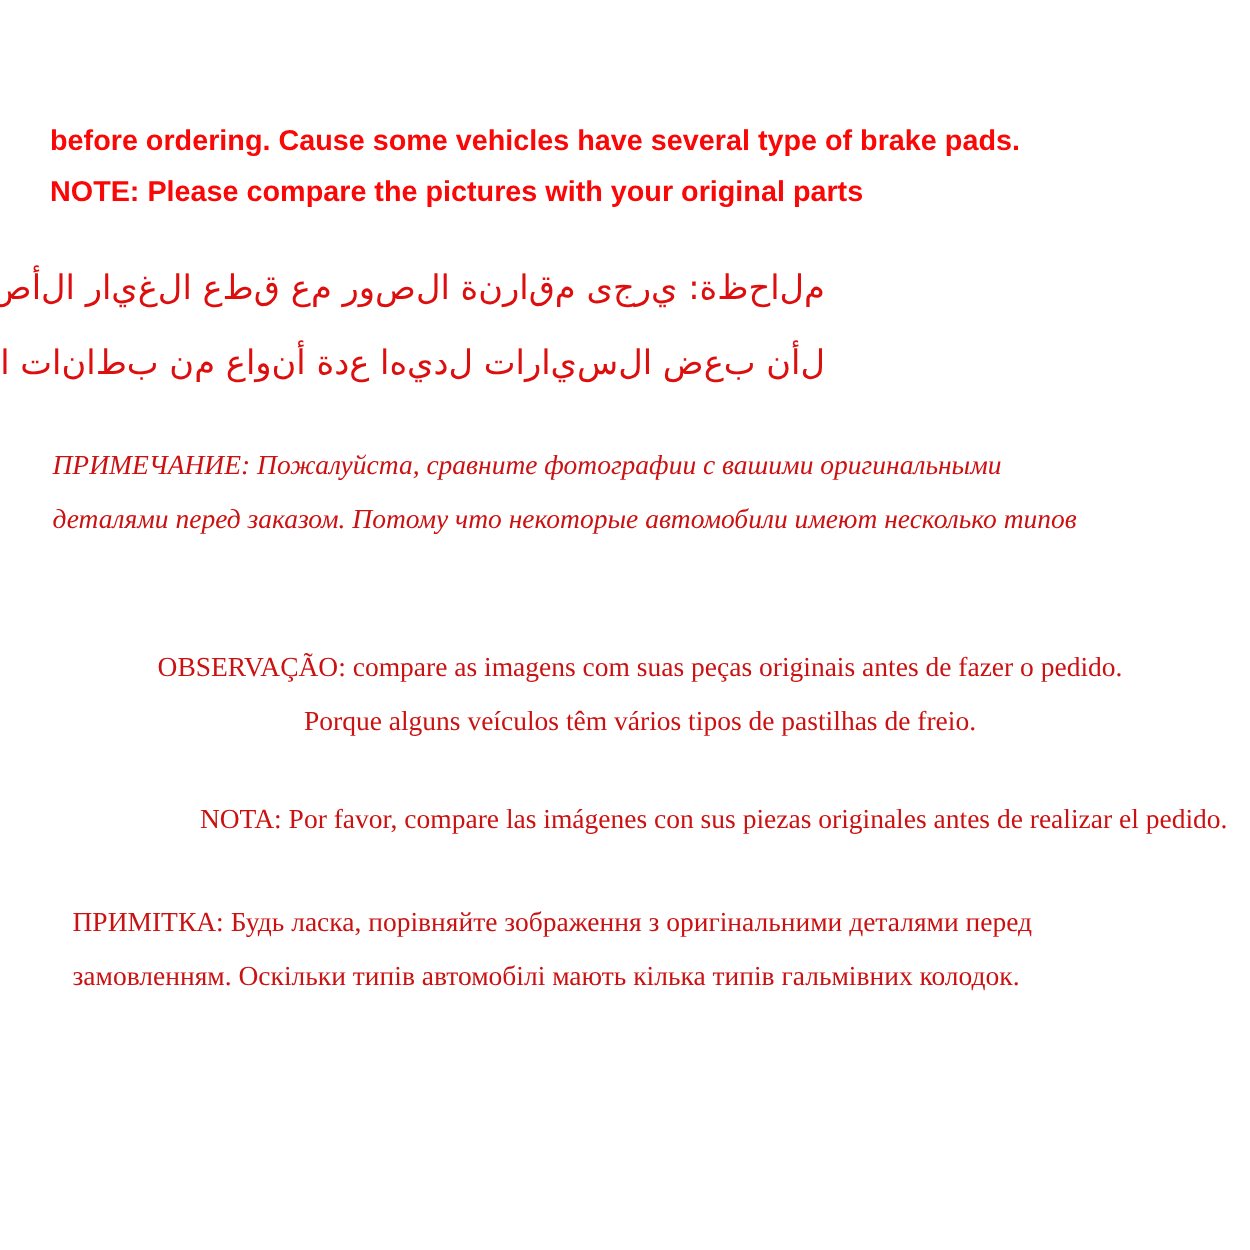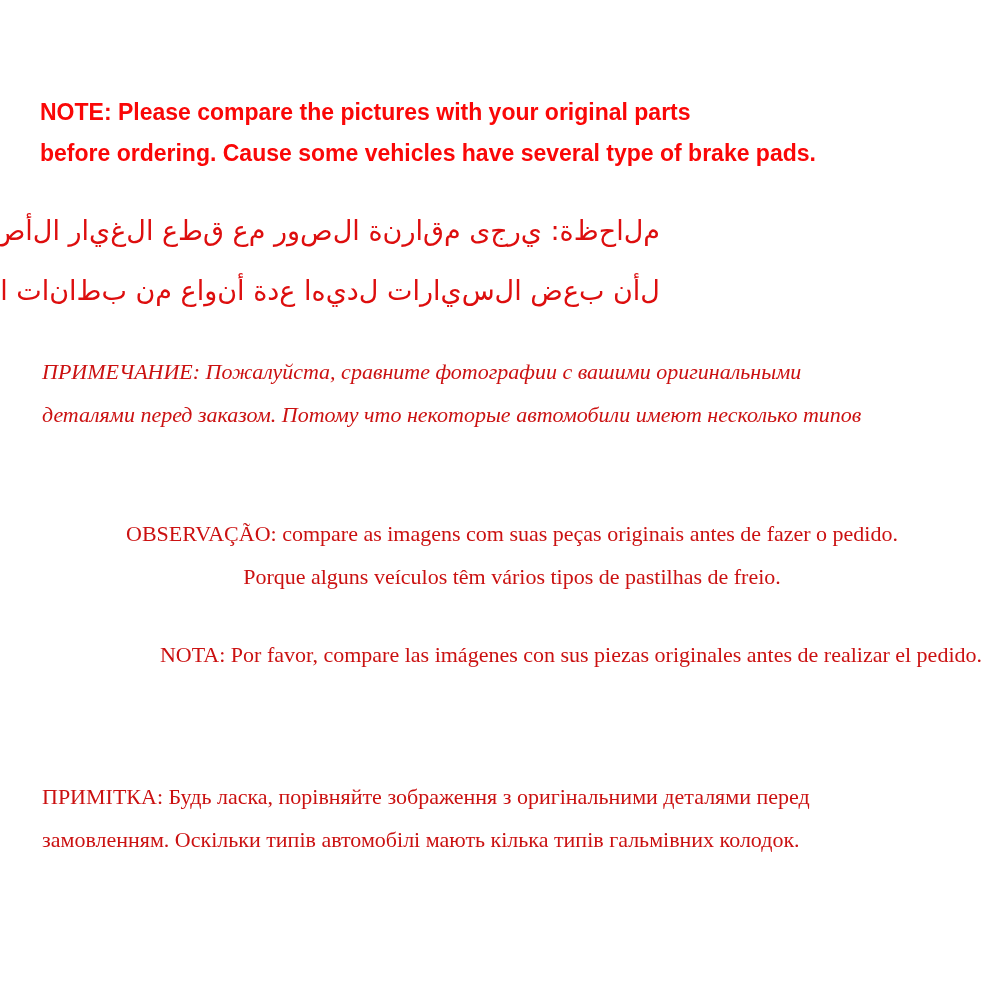--- a/index.html
+++ b/index.html
@@ -52,30 +52,30 @@
     left: 42px;
     width: 940px;
     font-family: "Liberation Serif", serif;
     font-size: 22px;
     line-height: 43px;
     color: var(--body-red, #cb1111);
   }
   .russian    { top: 350px; font-style: italic; }
   .portuguese { top: 512px; text-align: center; }
   .spanish    { top: 633px; text-align: right; }
-  .ukrainian  { top: 775px; }
+  .ukrainian  { top: 716px; margin-left: 16px; }
 </style>
 </head>
 <body>
 
 <div class="page">
 
   <div class="block english">
+    <span class="line">before ordering. Cause some vehicles have several type of brake pads.</span>
     <span class="line">NOTE: Please compare the pictures with your original parts</span>
-    <span class="line">before ordering. Cause some vehicles have several type of brake pads.</span>
   </div>
 
   <div class="block arabic">
     <span class="line">م‌ل‌ا‌ح‌ظ‌ة‌:‌ ‌ي‌ر‌ج‌ى‌ ‌م‌ق‌ا‌ر‌ن‌ة‌ ‌ا‌ل‌ص‌و‌ر‌ ‌م‌ع‌ ‌ق‌ط‌ع‌ ‌ا‌ل‌غ‌ي‌ا‌ر‌ ‌ا‌ل‌أ‌ص‌ل‌ي‌ة‌ ‌ق‌ب‌ل‌ ‌ا‌ل‌ط‌ل‌ب‌.</span>
     <span class="line">ل‌أ‌ن‌ ‌ب‌ع‌ض‌ ‌ا‌ل‌س‌ي‌ا‌ر‌ا‌ت‌ ‌ل‌د‌ي‌ه‌ا‌ ‌ع‌د‌ة‌ ‌أ‌ن‌و‌ا‌ع‌ ‌م‌ن‌ ‌ب‌ط‌ا‌ن‌ا‌ت‌ ‌ا‌ل‌م‌ك‌ا‌ب‌ح‌.</span>
   </div>
 
   <div class="block serifBlock russian">
     <span class="line">ПРИМЕЧАНИЕ: Пожалуйста, сравните фотографии с вашими оригинальными</span>
     <span class="line">деталями перед заказом. Потому что некоторые автомобили имеют несколько типов</span>

